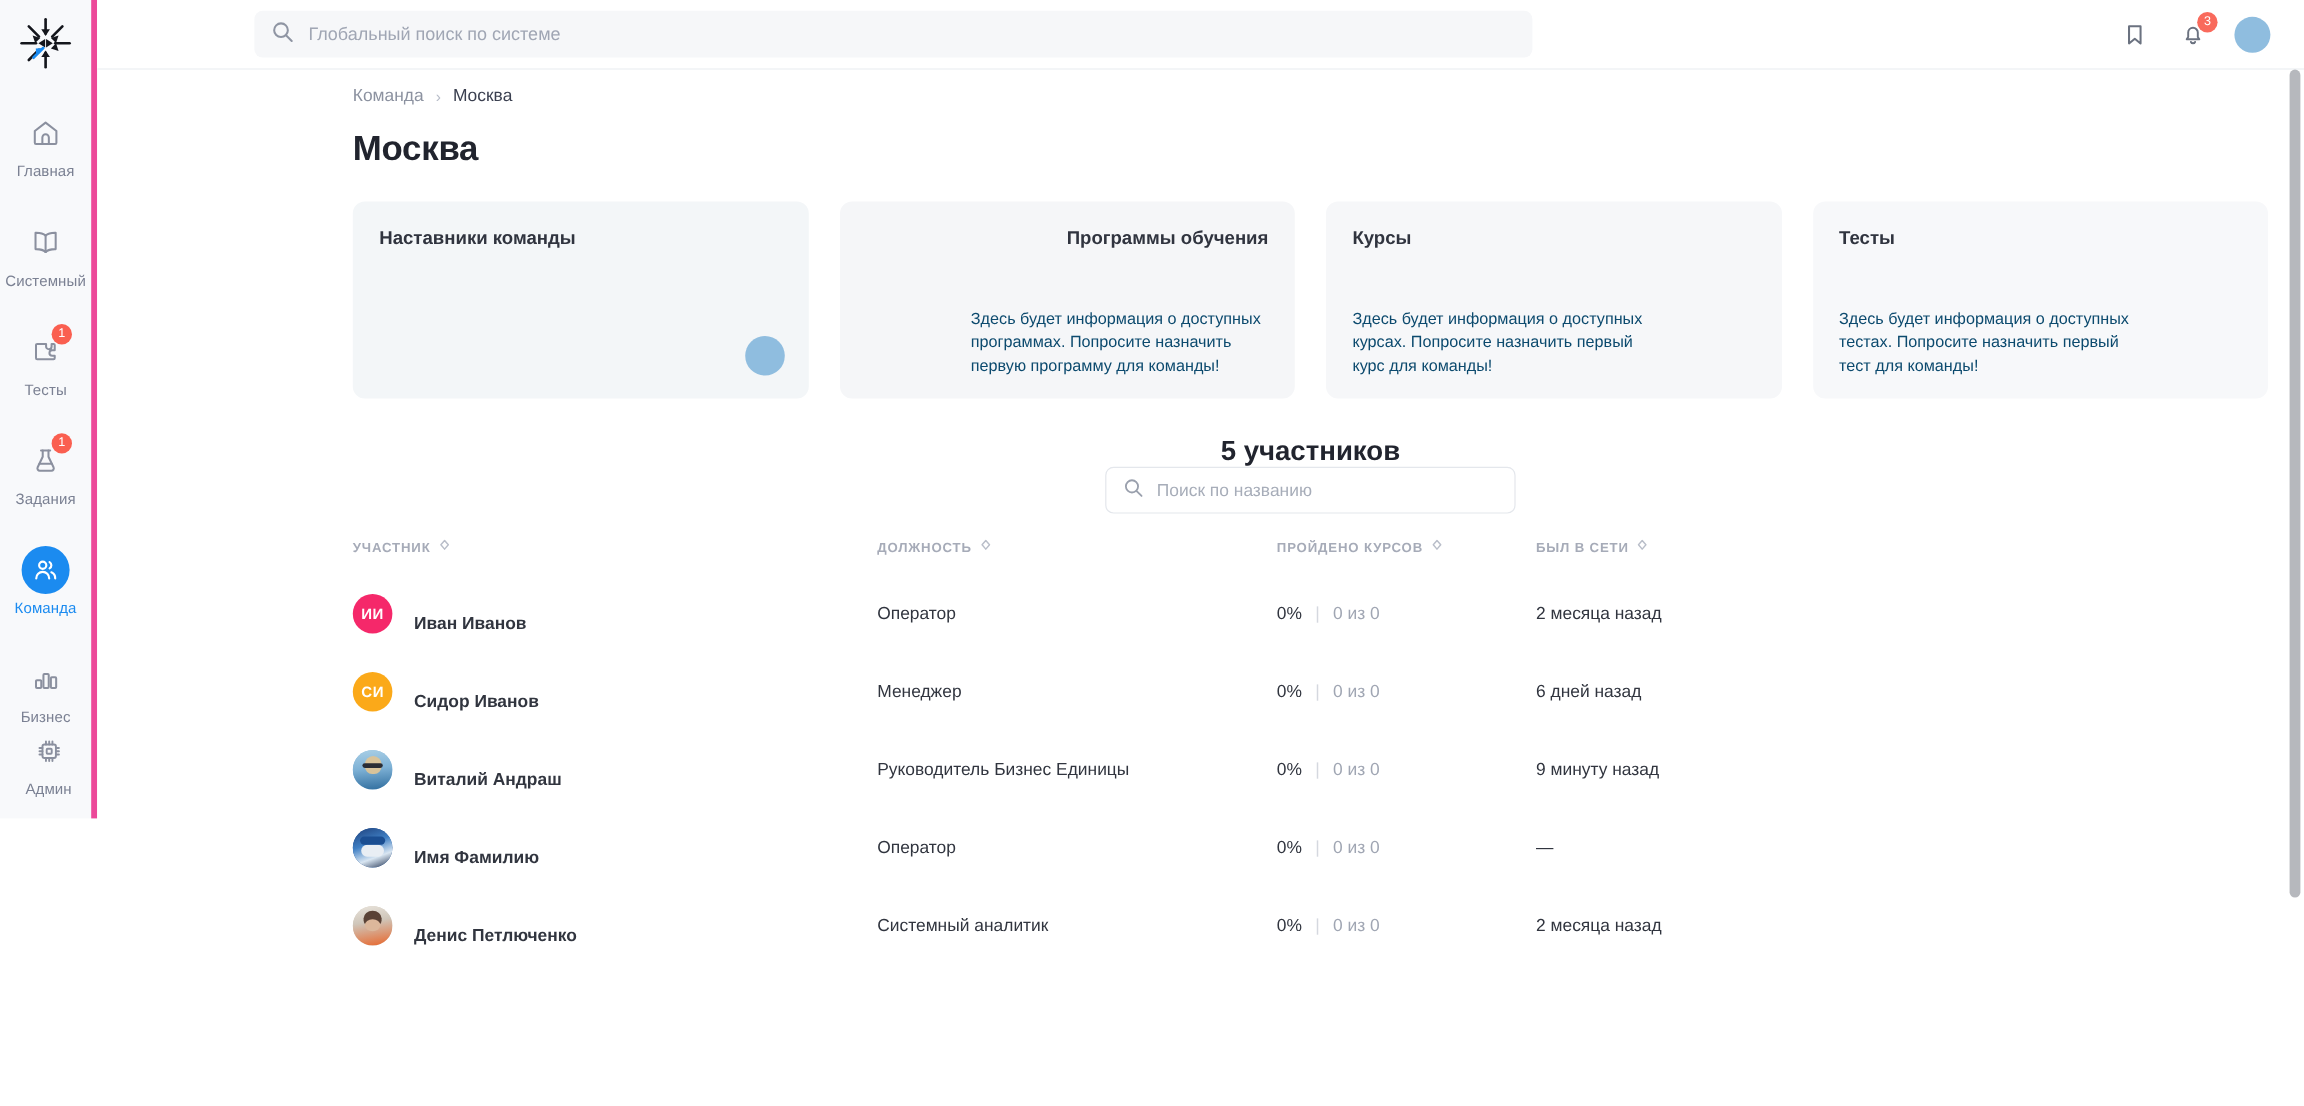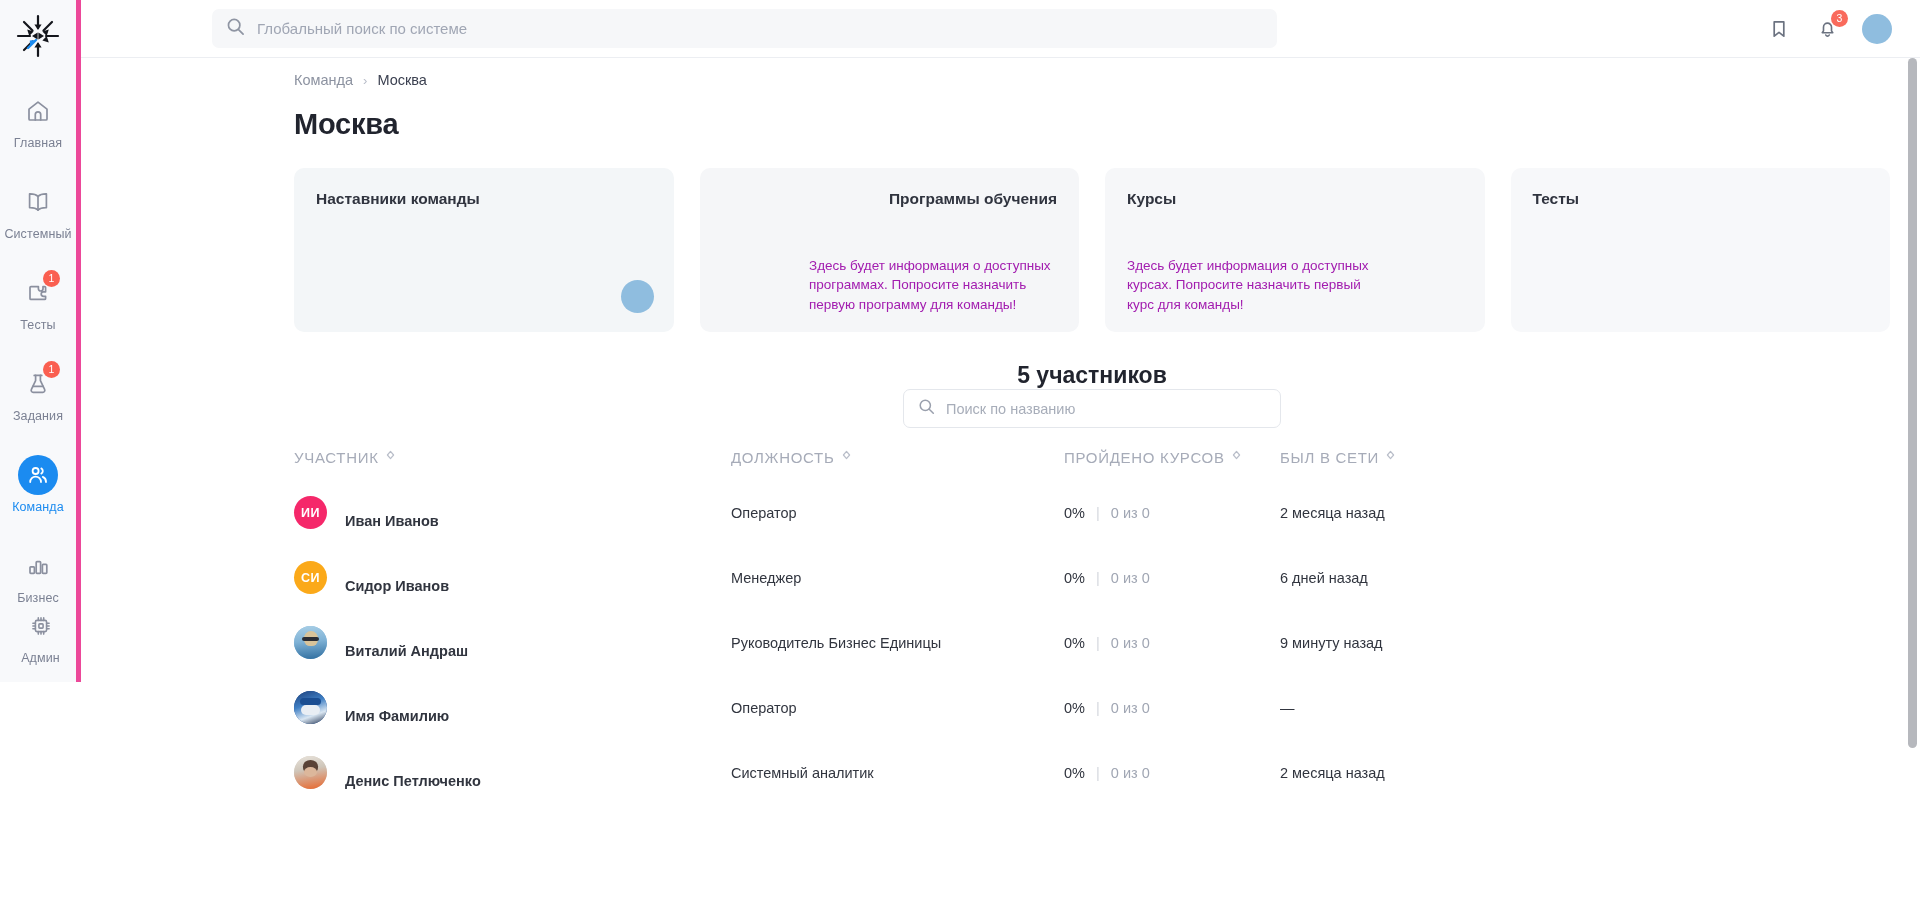--- a/index.html
+++ b/index.html
@@ -112,51 +112,51 @@
     border-radius: 10px; padding: 22px 22px 18px;
     display: flex; flex-direction: column;
     position: relative; overflow: hidden;
   }
   .card.c1 { background: #f3f6f8; }
   .card.c2 { background: #f5f6f8; align-items: flex-end; }
   .card.c3 { background: #f6f7f9; }
   .card.c4 { background: #f7f8fa; }
   .card-title { font-size: 15.5px; font-weight: bold; color: #30343f; }
   .card-body {
-    margin-top: auto; font-size: 13.5px; color: #a21caf; line-height: 19.5px;
+    margin-top: auto; font-size: 13.5px; color: #0c4a6e; line-height: 19.5px;
     max-width: 248px;
   }
   .card-avatar {
     position: absolute; right: 20px; bottom: 19px;
     width: 33px; height: 33px; border-radius: 50%;
     background: #8fbddf; overflow: hidden;
   }
 
   
   .participants-head {
     display: flex; align-items: center; justify-content: space-between;
     margin-top: 30px;
     flex-direction: column;
   }
   h2.count { font-size: 23px; font-weight: bold; color: #21242e; }
   .name-search {
-    width: 378px; height: 39px;
+    width: 342px; height: 39px;
     border: 1px solid #e4e7ec; border-radius: 7px;
     display: flex; align-items: center; padding: 0 14px; background: #fff;
   }
   .name-search input {
     border: 0; outline: 0; background: transparent; margin-left: 11px;
     font-family: "Liberation Sans", sans-serif; font-size: 14.5px; color: #3b4050; width: 100%;
   }
   .name-search input::placeholder { color: #a7adb9; }
 
   
   table.members { width: 100%; border-collapse: collapse; margin-top: 21px; }
   table.members th {
-    text-align: left; font-size: 15px; font-weight: normal;
+    text-align: left; font-size: 11px; font-weight: bold;
     letter-spacing: 0.7px; color: #a6abb8; text-transform: uppercase;
     padding-bottom: 14px; white-space: nowrap;
   }
   .th-inner { display: inline-flex; align-items: center; gap: 7px; cursor: pointer; }
   .sort-ico { display: inline-block; }
   table.members td { padding: 14px 0 14px 0; font-size: 14.5px; color: #31353f; vertical-align: middle; }
   table.members tr.row { height: 65px; }
   .col-user   { width: 437px; }
   .col-pos    { width: 333px; }
   .col-courses{ width: 216px; }
@@ -374,20 +374,21 @@
             <div class="card-body">Здесь будет информация о доступных программах. Попросите назначить первую программу для команды!</div>
           </div>
 
           <div class="card c3">
             <div class="card-title">Курсы</div>
             <div class="card-body">Здесь будет информация о доступных курсах. Попросите назначить первый курс для команды!</div>
           </div>
 
           <div class="card c4">
             <div class="card-title">Тесты</div>
+            <div class="card-body">Здесь будет информация о доступных тестах. Попросите назначить первый тест для команды!</div>
           </div>
 
         </div>
 
         <div class="participants-head">
           <h2 class="count">5 участников</h2>
           <div class="name-search">
             <span>
               <svg width="17" height="17" viewBox="0 0 20 20" fill="none" stroke="#9aa0ad" stroke-width="1.8" stroke-linecap="round">
                 <circle cx="8.6" cy="8.6" r="6"></circle>

